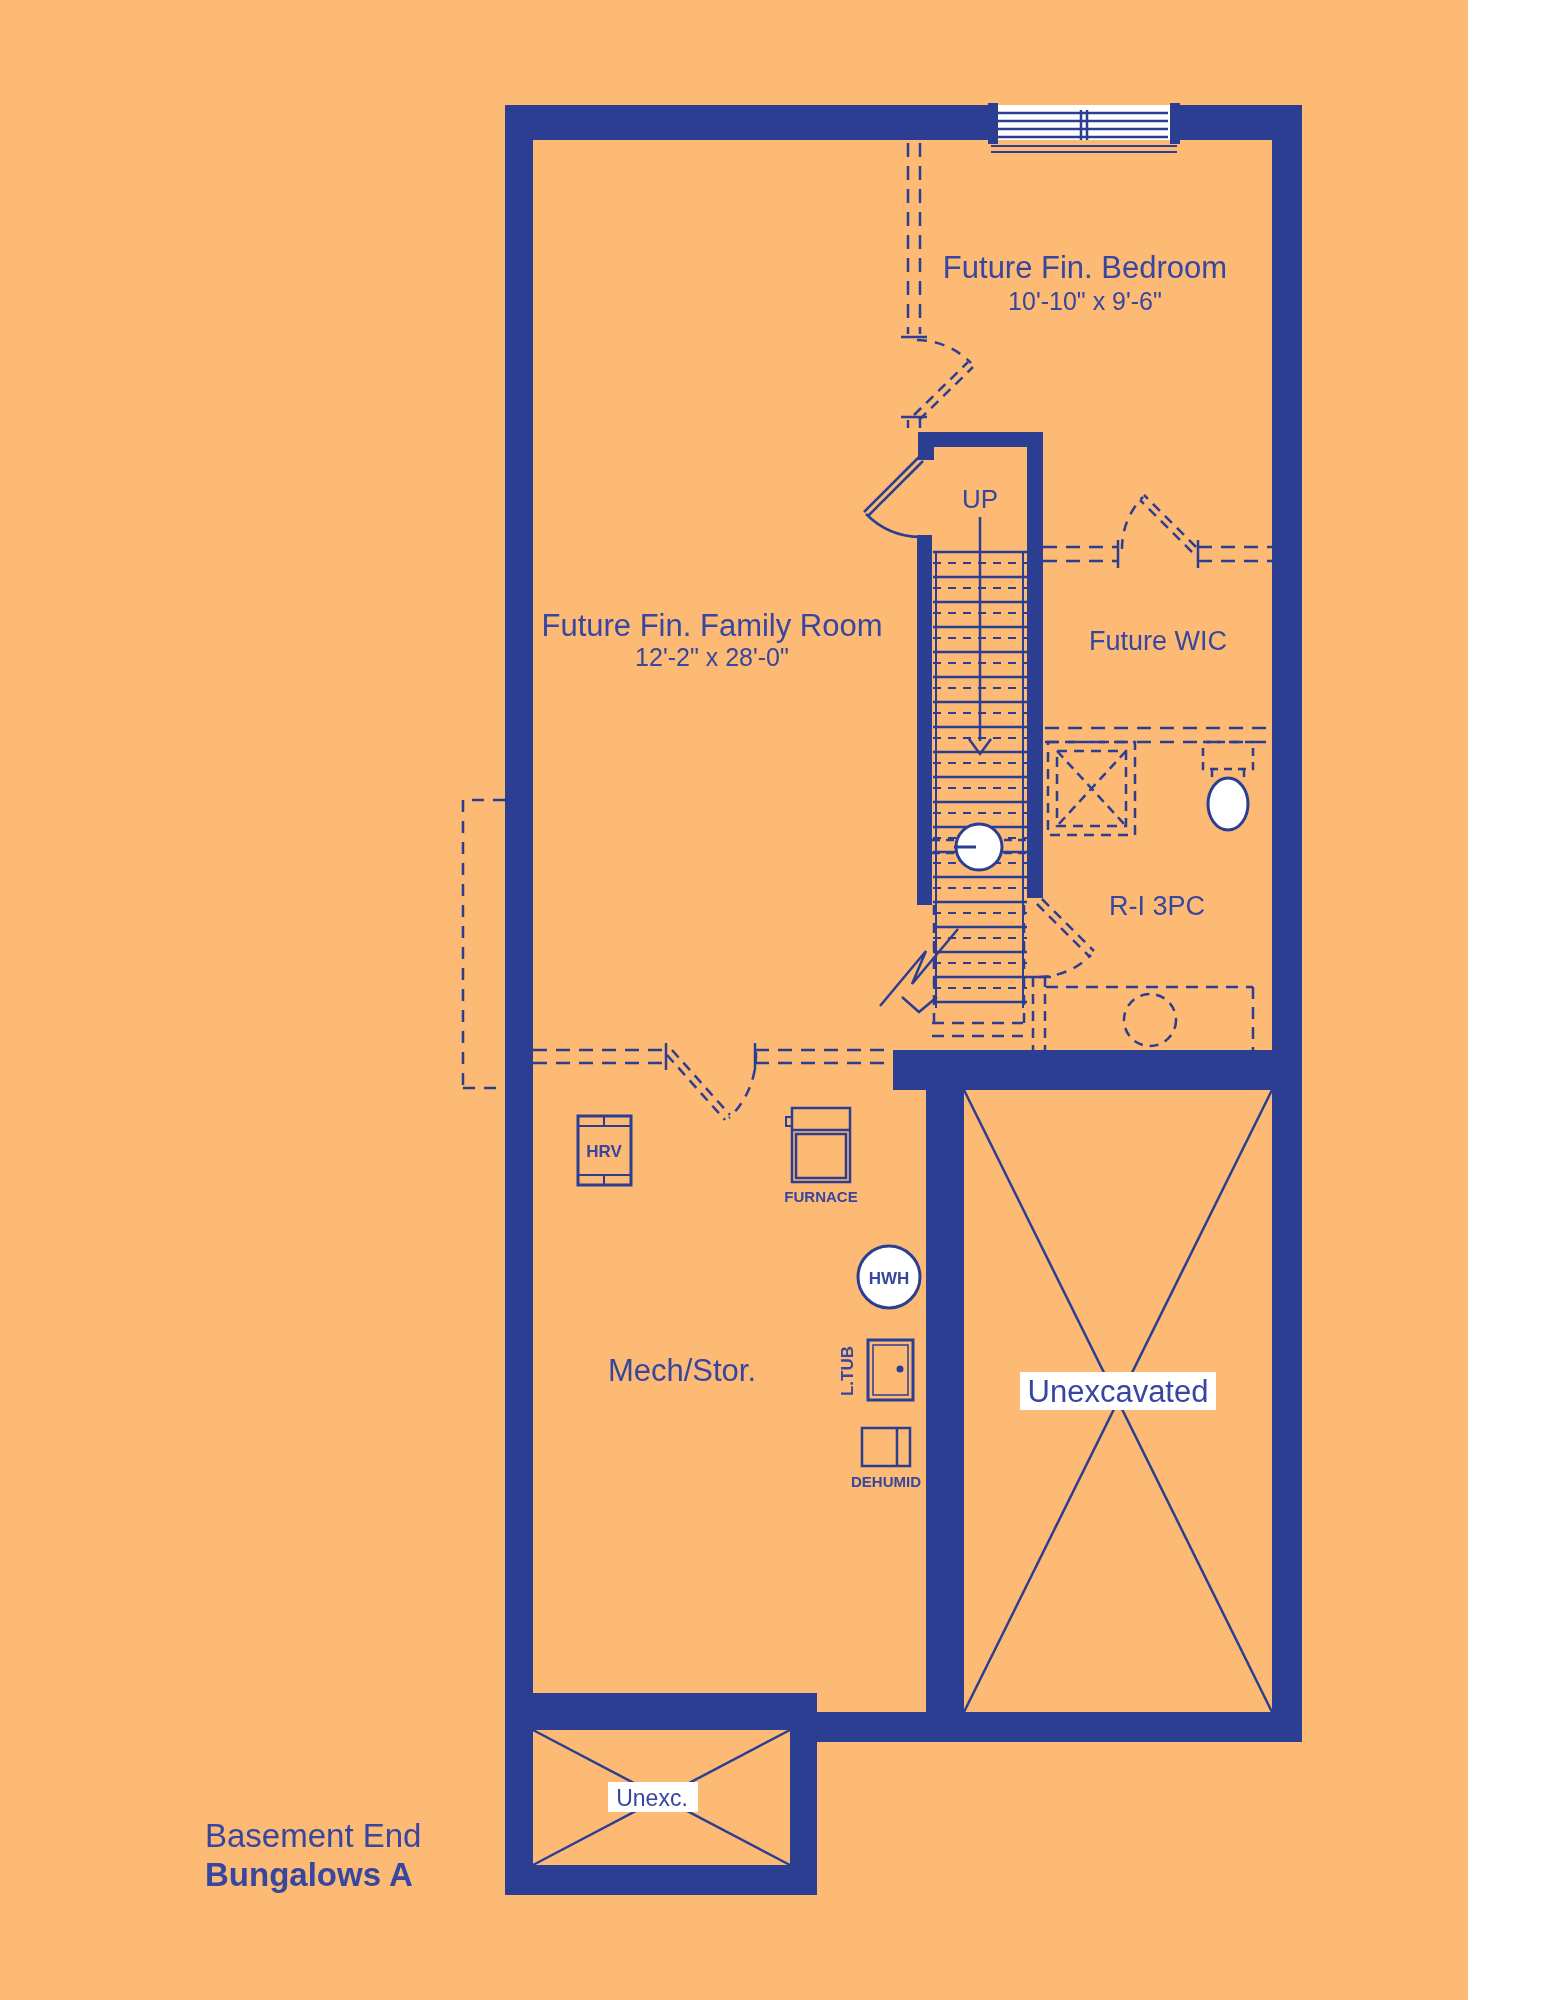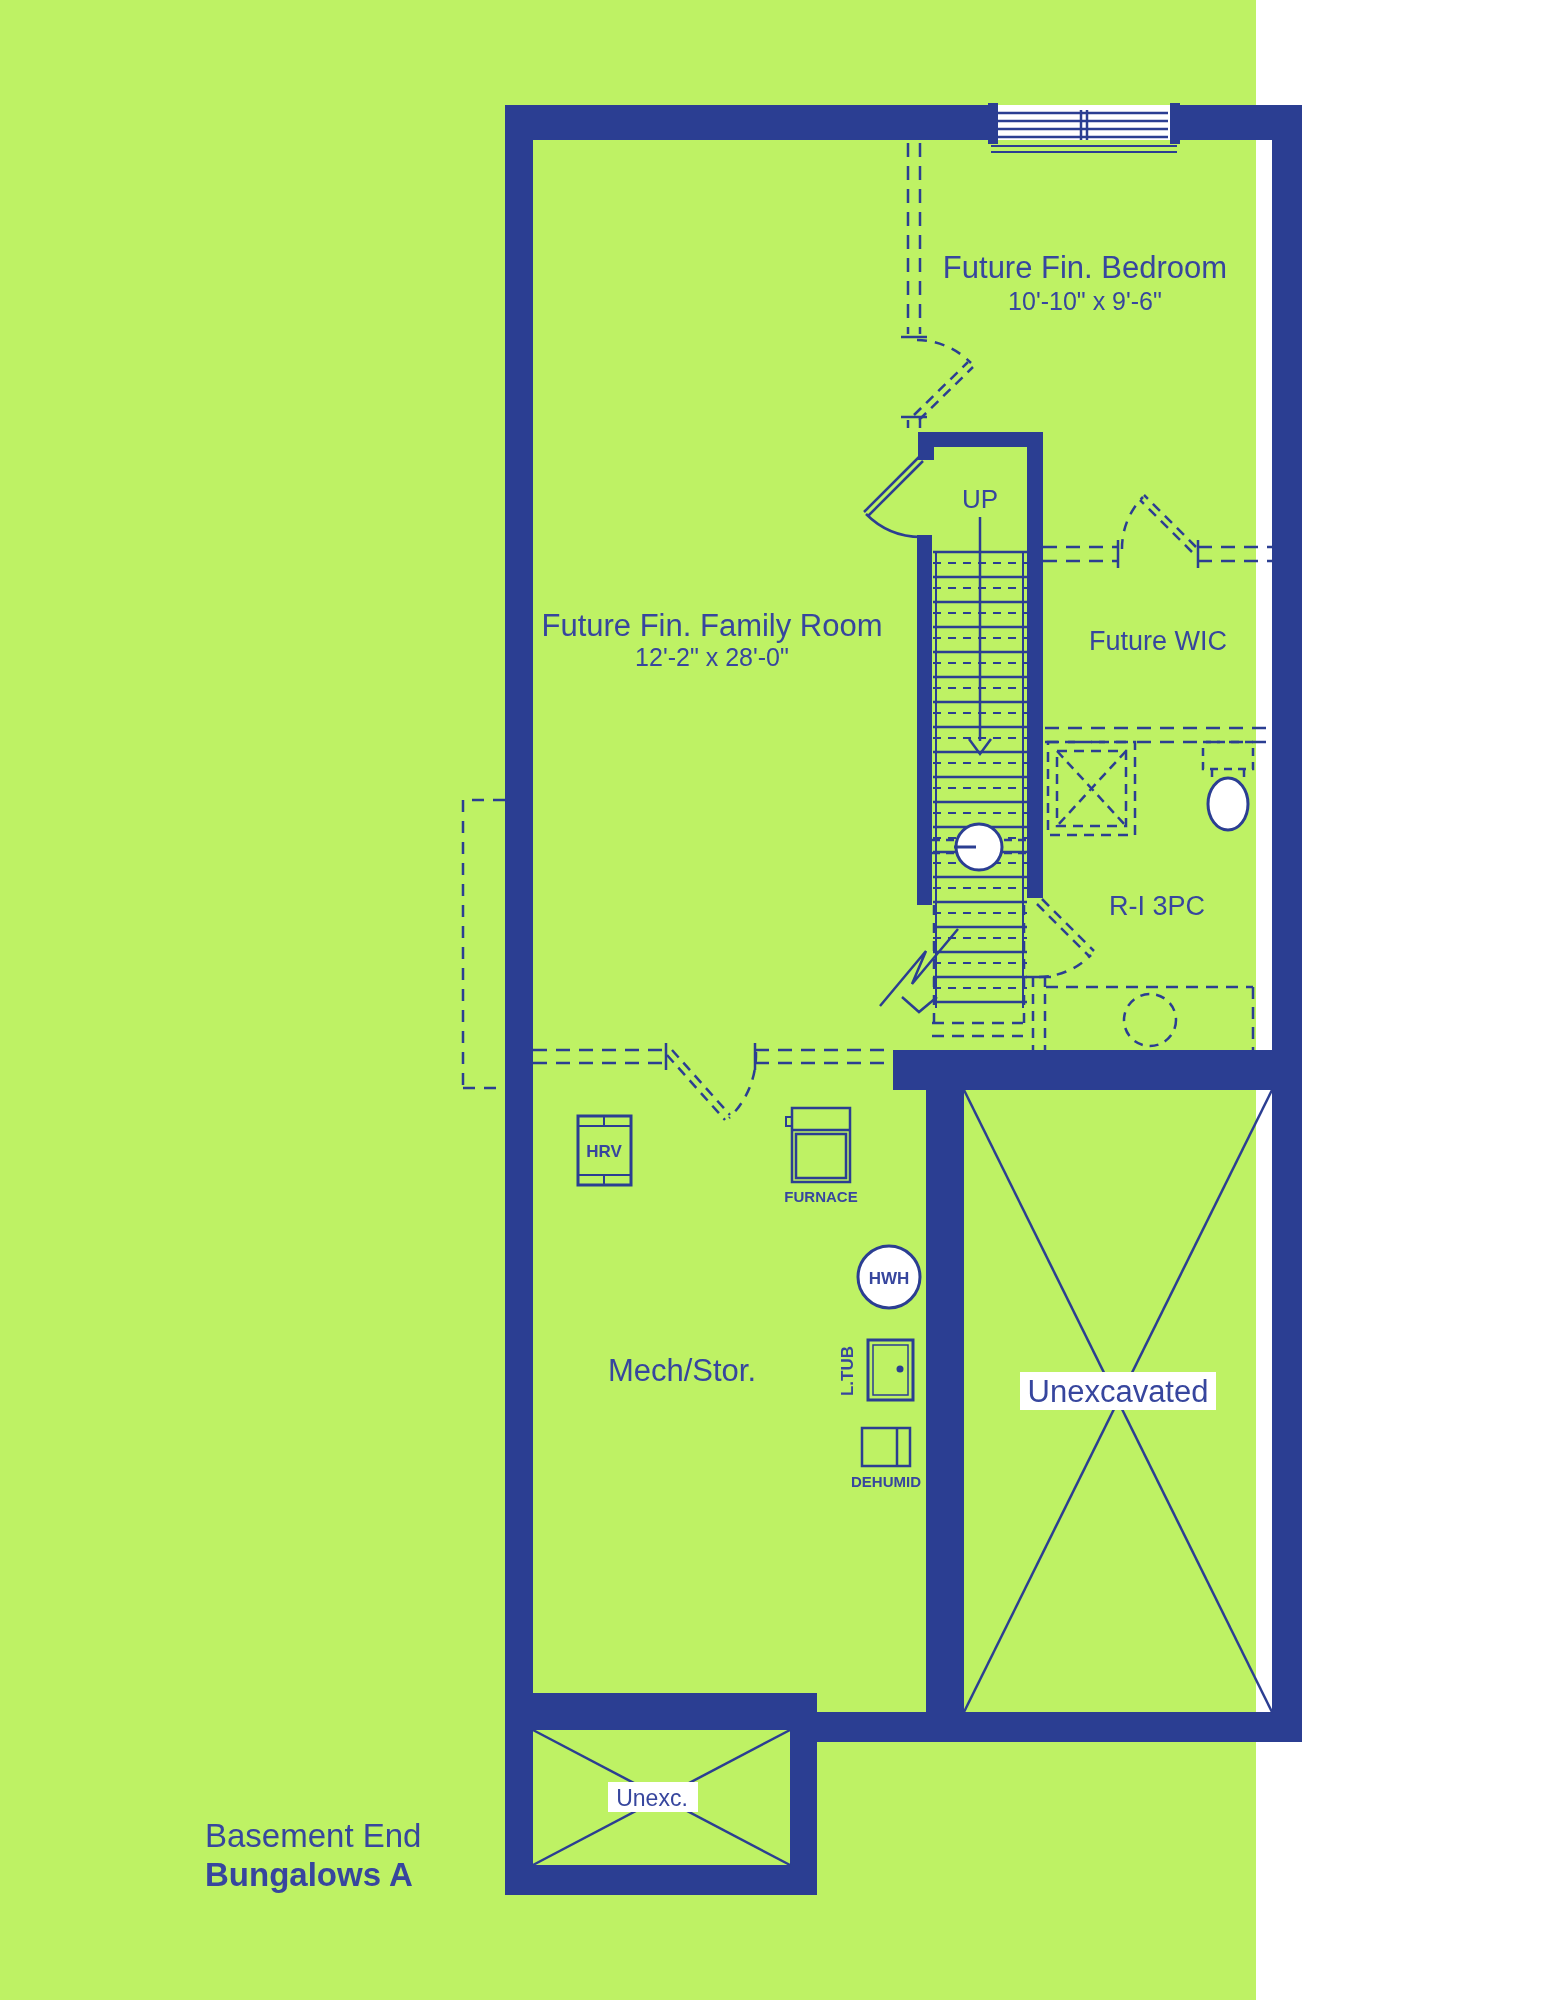--- a/index.html
+++ b/index.html
@@ -1,16 +1,16 @@
 <!DOCTYPE html>
 <html><head>
 <meta charset="utf-8">
 <style>
   html,body{margin:0;padding:0;background:#ffffff;}
-  .page{width:1256px;height:2000px;position:relative;background:#bef264;}
+  .page{width:1468px;height:2000px;position:relative;background:#fdba74;}
   svg{display:block;width:1546px;height:2000px;}
   text{font-family:"Liberation Sans", sans-serif;fill:#37469e;}
   .room-name{font-size:31px;}
   .room-dims{font-size:25px;}
   .room-name-sm{font-size:27px;}
   .equip{font-size:17px;font-weight:700;}
   .equip-sm{font-size:15px;font-weight:700;}
   .up-label{font-size:26px;}
   .title-1{font-size:33px;}
   .title-2{font-size:33px;font-weight:700;}

